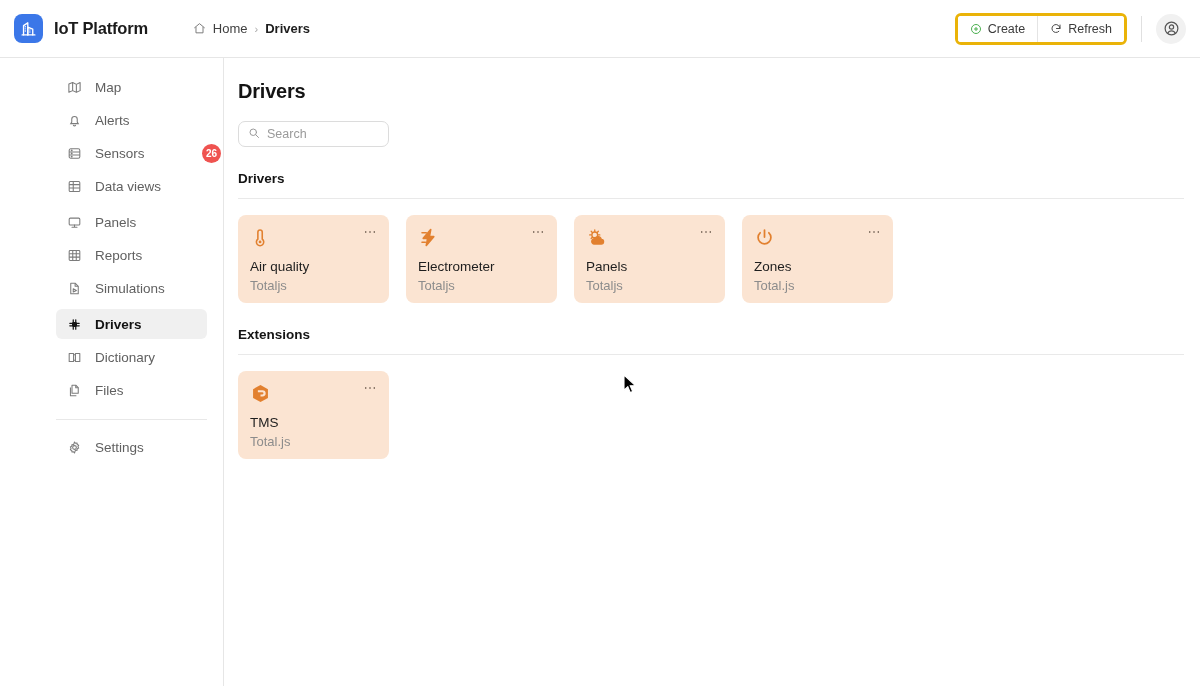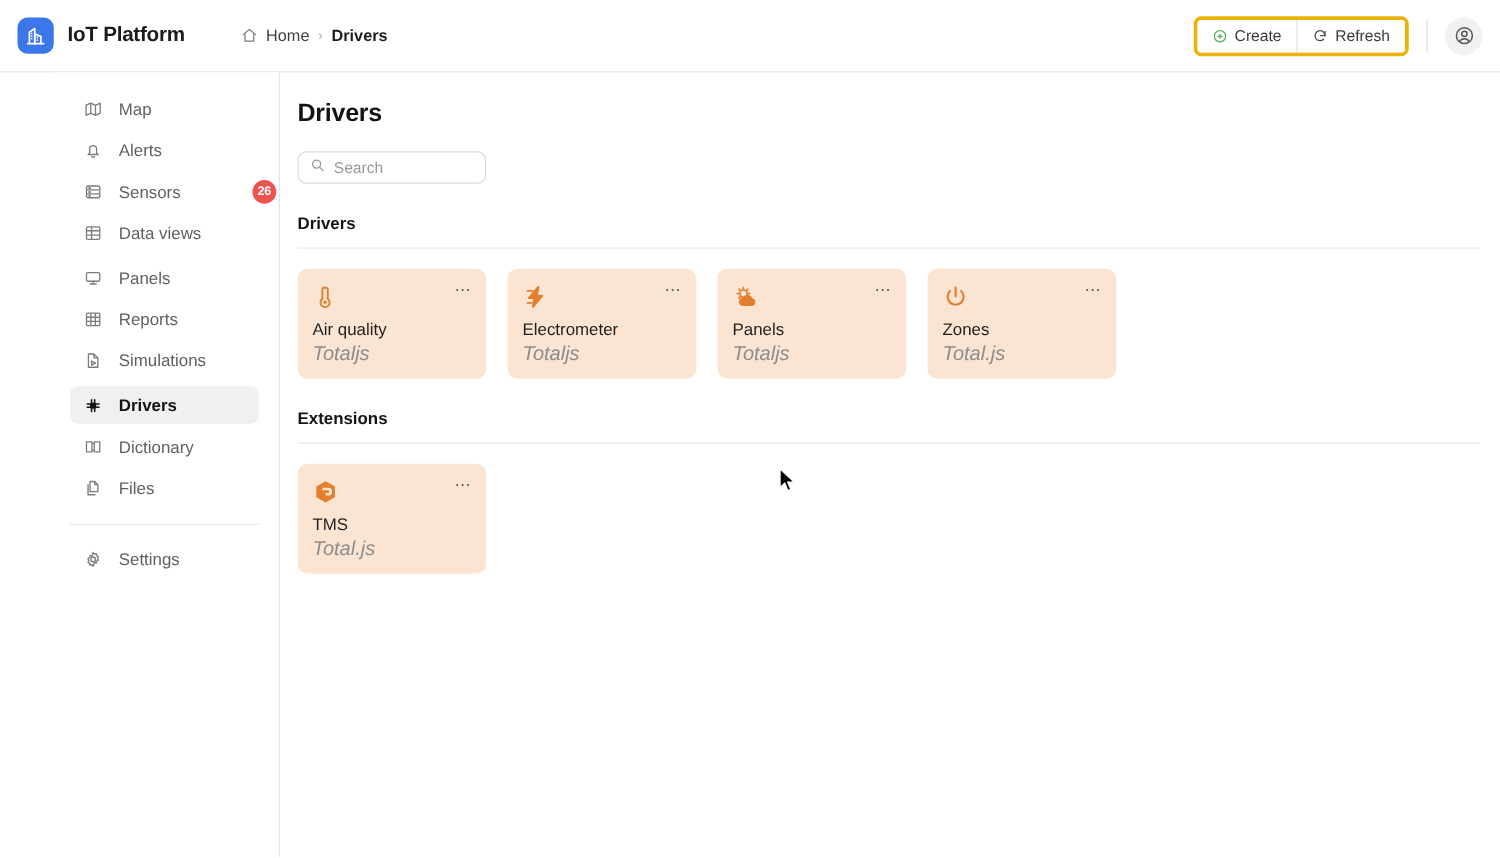--- a/index.html
+++ b/index.html
@@ -101,21 +101,21 @@
     padding: 12px 12px 10px 12px;
     display: flex; flex-direction: column;
   }
   .card-icon { color: #e2802f; height: 26px; display: flex; align-items: flex-start; }
   .card-dots {
     position: absolute; top: 10px; right: 11px;
     color: #6b5a4d; letter-spacing: 1.5px; font-size: 13px; line-height: 1;
     cursor: pointer;
   }
   .card-title { font-size: 13.5px; color: #1e1e1e; margin-top: auto; line-height: 1.25; }
-  .card-sub { font-size: 16px; color: #8c8c8c; margin-top: 2px; font-style: italic; }
+  .card-sub { font-size: 13px; color: #8c8c8c; margin-top: 2px; }
 
   .section-ext { margin-top: 24px; }
 
   .cursor { position: absolute; pointer-events: none; z-index: 60; }
 </style>
 </head>
 <body>
 
 <div class="app">
 

